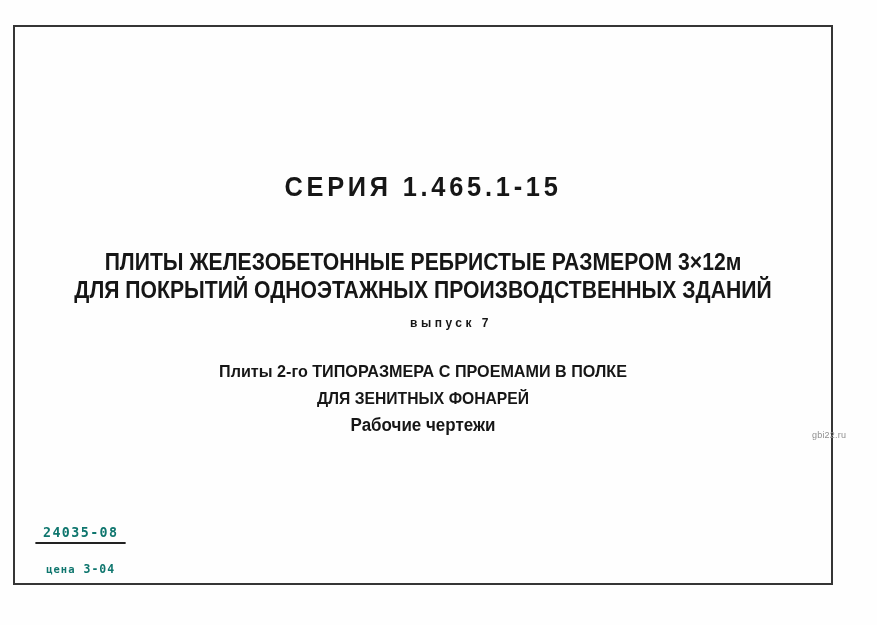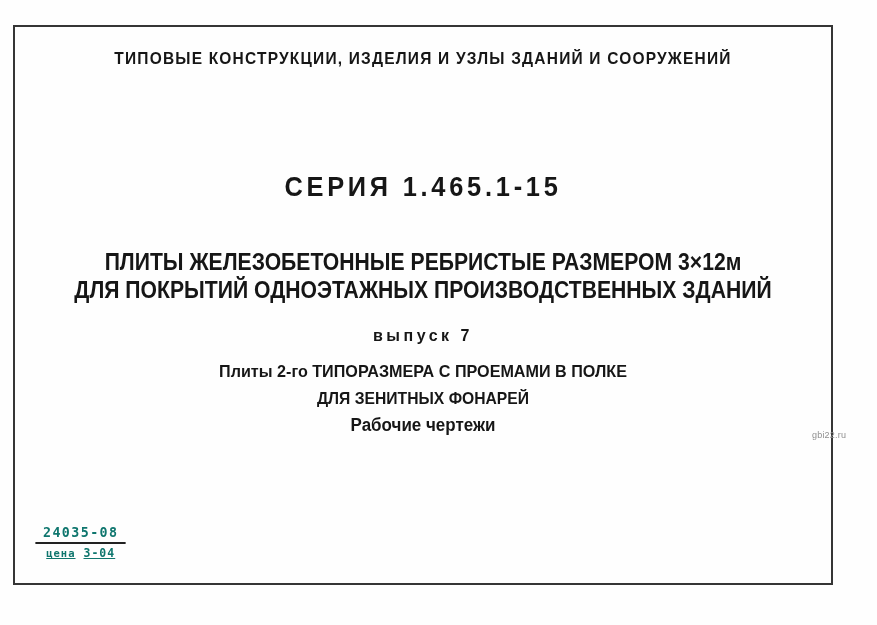--- a/index.html
+++ b/index.html
@@ -58,24 +58,25 @@
     letter-spacing: 0px;
     transform: scaleX(0.92);
   }
   .main-title-2 {
     top: 277px;
     font-size: 23px;
     font-weight: bold;
     transform: scaleX(0.92);
   }
   .issue-line {
-    top: 327px;
-    font-size: 16px;
+    top: 316px;
+    font-size: 12px;
     font-weight: bold;
     letter-spacing: 3.5px;
+    padding-left: 28px;
   }
   .subtitle-1 {
     top: 362px;
     font-size: 17px;
     font-weight: bold;
     transform: scaleX(0.95);
   }
   .subtitle-2 {
     top: 389px;
     font-size: 16.5px;
@@ -98,27 +99,26 @@
     display: inline-block;
     font-size: 14px;
     font-weight: bold;
     letter-spacing: 1.5px;
     padding: 0 8px 2px 8px;
     border-bottom: 2px solid #222222;
     font-family: "DejaVu Sans Mono", monospace;
     transform: scaleX(0.95);
   }
   .stamp-price {
-    margin-top: 2px;
+    margin-top: 18px;
     text-align: center;
     font-size: 11.5px;
     font-weight: bold;
     letter-spacing: 1px;
     font-family: "DejaVu Sans Mono", monospace;
-    text-decoration: underline;
   }
   .stamp-price .price-label {
     font-size: 10.5px;
     margin-right: 8px;
   }
   .watermark {
     position: absolute;
     left: 812px;
     top: 430px;
     font-size: 9px;
@@ -126,21 +126,20 @@
     letter-spacing: 0.2px;
   }
 </style>
 </head>
 <body>
 
 <div class="scan-page">
 
   <div class="frame"></div>
 
-  <div class="line doc-header">ТИПОВЫЕ  КОНСТРУКЦИИ, ИЗДЕЛИЯ И УЗЛЫ ЗДАНИЙ И СООРУЖЕНИЙ</div>
 
   <div class="line series-title">СЕРИЯ 1.465.1-15</div>
 
   <div class="line main-title-1">ПЛИТЫ ЖЕЛЕЗОБЕТОННЫЕ РЕБРИСТЫЕ РАЗМЕРОМ 3×12м</div>
 
   <div class="line main-title-2">ДЛЯ ПОКРЫТИЙ ОДНОЭТАЖНЫХ ПРОИЗВОДСТВЕННЫХ ЗДАНИЙ</div>
 
   <div class="line issue-line">выпуск 7</div>
 
   <div class="line subtitle-1">Плиты 2-го ТИПОРАЗМЕРА С ПРОЕМАМИ В ПОЛКЕ</div>

